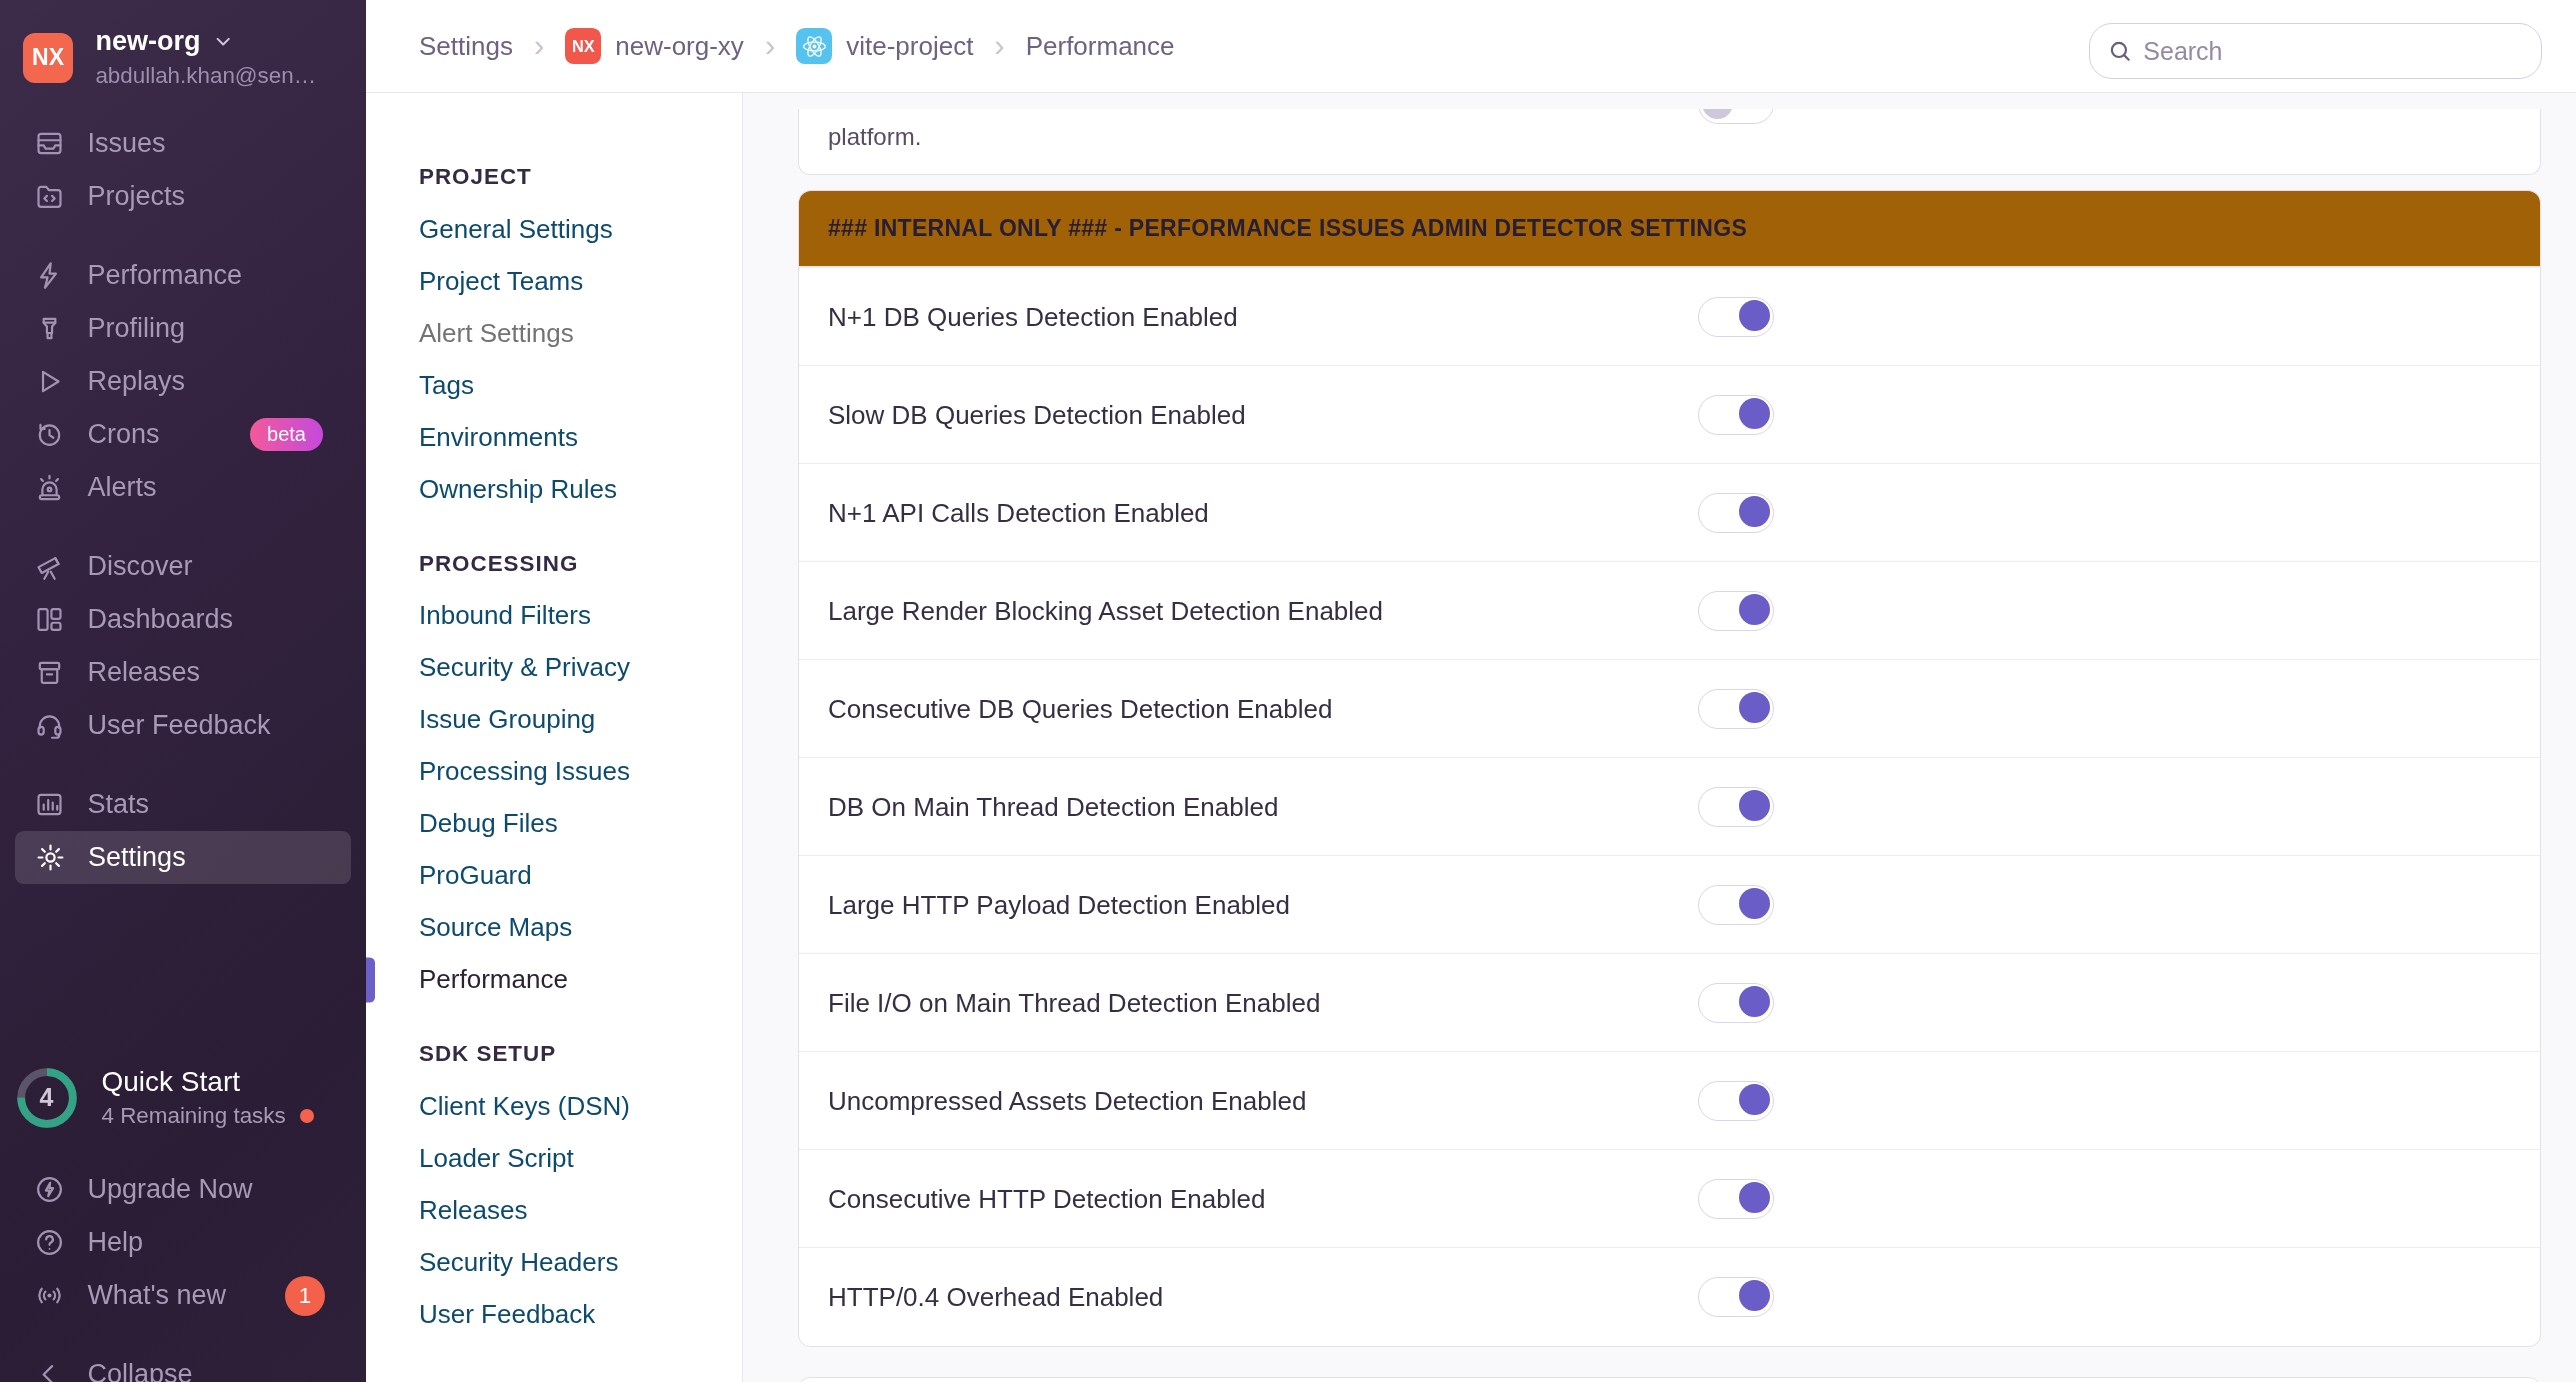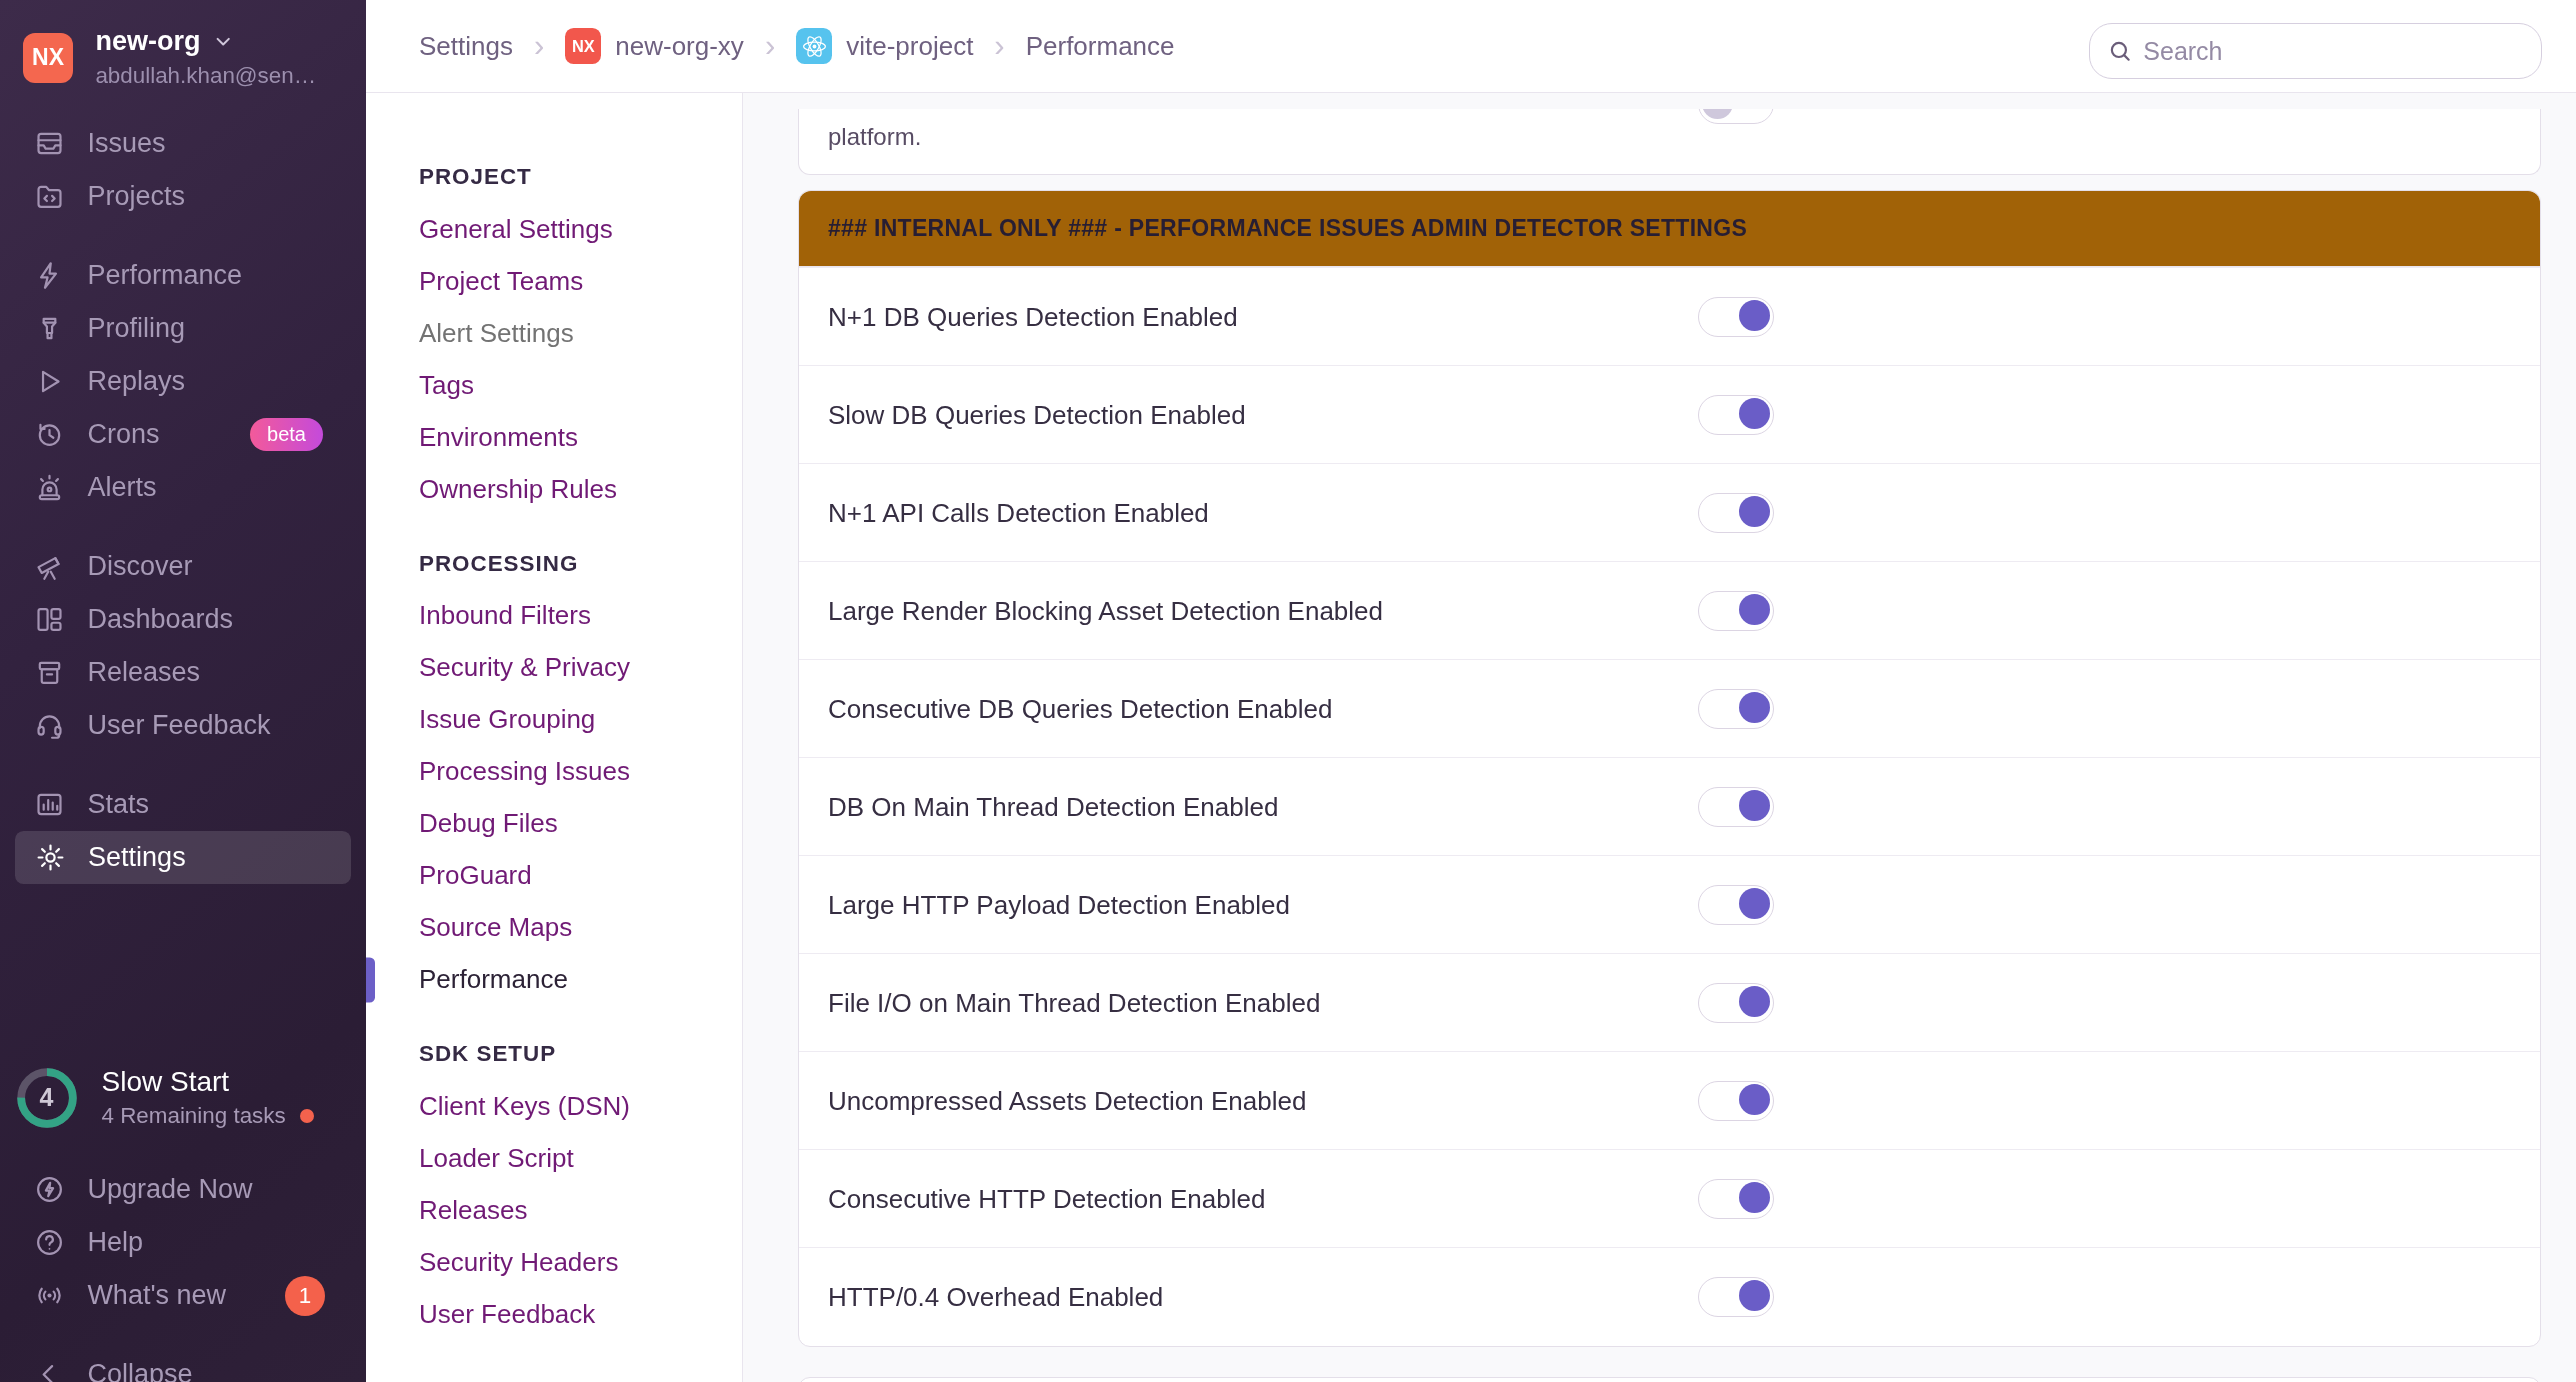--- a/index.html
+++ b/index.html
@@ -65,21 +65,21 @@
   .search input::placeholder { color:#948aa4; }
   .search-icn { width:26px; height:26px; stroke:#6a5d79; fill:none; stroke-width:2;
     stroke-linecap:round; }
 
   
   .subnav { position:absolute; left:366px; top:93px; width:377px; height:1290px; background:#fff;
     border-right:1.7px solid #e9e5ee; z-index:5; padding-top:36px; overflow:hidden; }
   .sec-title { height:52px; display:flex; align-items:center; margin:22.4px 0 0 53px;
     font-size:22.4px; font-weight:bold; letter-spacing:1px; color:#352a44; }
   .sec-item { height:52px; display:flex; align-items:center; padding-left:53px; font-size:26px;
-    color:#701a75; position:relative; cursor:pointer; white-space:nowrap; }
+    color:#0c4a6e; position:relative; cursor:pointer; white-space:nowrap; }
   .sec-item.dark { color:#737373; }
   .sec-item.active { color:#2c2236; }
   .active-bar { position:absolute; left:0; top:50%; transform:translateY(-50%); width:8.6px;
     height:45px; border-radius:0 5.2px 5.2px 0; background:#6c5fc7; }
 
   
   .content { position:absolute; left:745px; top:93px; width:1831px; height:1290px;
     background:#f9f9fb; z-index:1; overflow:hidden; }
   .panel { position:absolute; left:53px; width:1743px; background:#fff;
     border:1.7px solid #e4dfe9; }
@@ -228,21 +228,21 @@
 
   <div class="quick">
     <div class="quick-ring">
       <svg width="62" height="62" viewBox="0 0 72 72">
         <circle cx="36" cy="36" r="30" stroke="#5c5468" stroke-width="9" fill="none"></circle>
         <circle cx="36" cy="36" r="30" stroke="#33a385" stroke-width="9" fill="none" stroke-dasharray="141 47.5" transform="rotate(-90 36 36)" stroke-linecap="butt"></circle>
       </svg>
       <div class="quick-num">4</div>
     </div>
     <div class="quick-meta">
-      <div class="quick-title">Slow Start</div>
+      <div class="quick-title">Quick Start</div>
       <div class="quick-sub">
         <span>4 Remaining tasks</span>
         <span class="quick-dot"></span>
       </div>
     </div>
   </div>
 
   <div class="side-footer">
     <div class="nav-item">
       <svg class="icn" viewBox="0 0 24 24">

